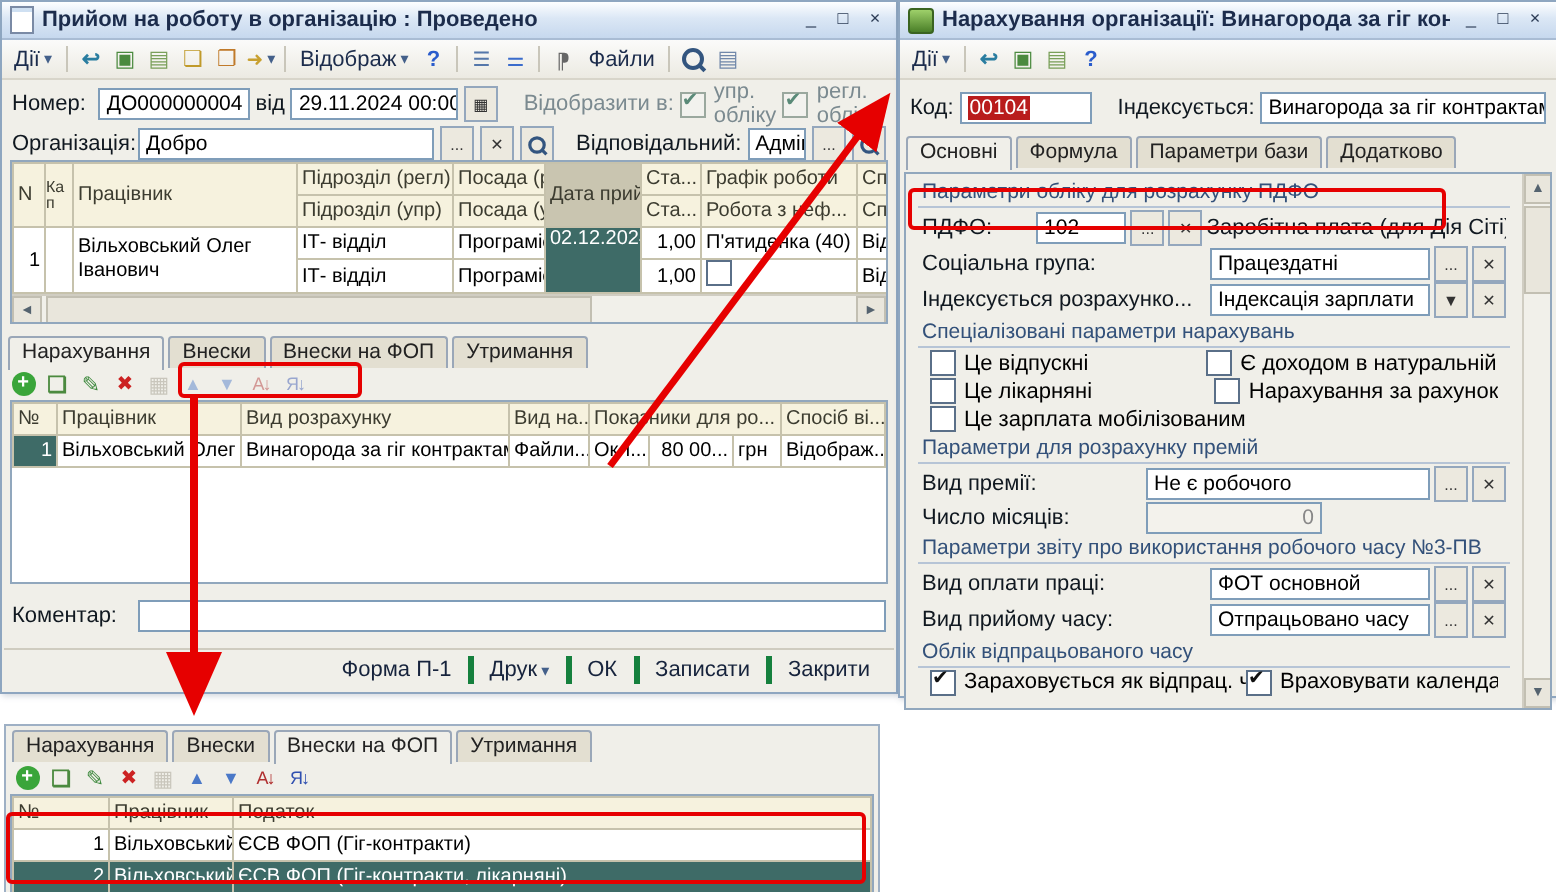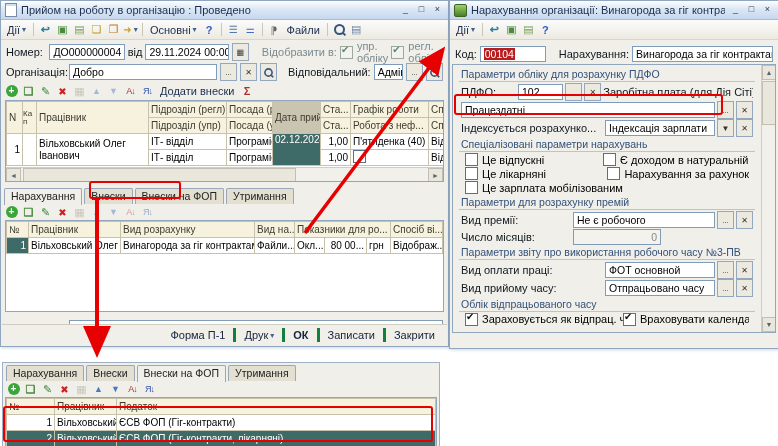--- a/index.html
+++ b/index.html
@@ -5,21 +5,21 @@
   html,body{margin:0;padding:0}
   body{width:778px;height:446px;position:relative;background:#fff;overflow:hidden;
        font-family:"Liberation Sans",sans-serif;font-size:11px;color:#000}
   .win{position:absolute;background:#f0efe9;border:1px solid #8ea6c0;box-shadow:1px 1px 3px rgba(70,90,120,.25)}
   .win-left{left:0;top:0;width:447px;height:345px}
   .win-right{left:449px;top:0;width:328px;height:347px}
   .panel-bottom{position:absolute;left:2px;top:362px;width:436px;height:83px;background:#f0efe9;border:1px solid #9eb0c5}
 
   .titlebar{height:18px;background:linear-gradient(#fdfeff,#dbe7f5 45%,#c6d8ee);border-bottom:1px solid #a9bcd4;
             display:flex;align-items:center;padding:0 4px;gap:4px}
-  .title{flex:1;font-weight:normal;font-size:11px;color:#1c2c4c;white-space:nowrap;overflow:hidden}
+  .title{flex:1;font-weight:bold;font-size:11px;color:#1c2c4c;white-space:nowrap;overflow:hidden}
   .winbtns{display:flex;gap:3px}
   .winbtn{width:13px;height:12px;text-align:center;font-size:9px;line-height:11px;color:#2c3c55}
   .doc-ico{width:10px;height:12px;background:#fff;border:1px solid #7a8aa5;box-shadow:inset 0 2px #cfe0f2;flex:none}
   .calc-ico{width:11px;height:11px;border-radius:2px;background:linear-gradient(#9ed06a,#4a7f28);border:1px solid #3a6420;flex:none}
 
   .toolbar{display:flex;align-items:center;height:19px;padding:0 3px;gap:2px;
            background:linear-gradient(#fbfbfa,#eceae2);border-bottom:1px solid #d8d5ca}
   .tbtn{display:flex;align-items:center;padding:1px 3px;color:#1c2c4c;white-space:nowrap}
   .drop::after{content:"▾";font-size:8px;margin-left:2px;color:#44608a}
   .sep{width:1px;height:13px;background:#c9c6ba;margin:0 2px;flex:none}
@@ -86,21 +86,21 @@
   .vscroll .sb-btn{height:13px;width:12px}
   .sb-thumb{background:#e9e6dc;border:1px solid #c2bfb2}
   .hscroll .sb-thumb{width:62%;height:12px;margin-left:2px}
   .vscroll .sb-thumb{height:42px;width:12px;margin-top:1px}
   .vscroll .spacer{flex:1}
 
   .btnbar{position:absolute;left:1px;right:1px;bottom:1px;height:20px;background:#f0efe9;border-top:1px solid #cfccc0;
           display:flex;justify-content:flex-end;align-items:center;padding:0 4px}
   .bbtn{padding:1px 8px;border-left:3px solid #15803d;color:#16233c;white-space:nowrap;display:flex;align-items:center}
   .bbtn:first-child{border-left:none}
-  .bbtn.ok{font-weight:bold}
+  .bbtn.ok{font-weight:normal}
 
   .sect{margin:3px 6px 0;color:#33517a;border-bottom:1px solid #b6c4d6;height:12px;line-height:11px;
         font-size:10.5px;white-space:nowrap;overflow:hidden;padding-left:2px}
   .rrow{display:flex;align-items:center;margin:2px 8px 0;height:16px;gap:2px}
   .crow{display:flex;align-items:center;margin:1px 12px 0;height:13px}
   .crow .col1{width:170px;display:flex;align-items:center;overflow:hidden;white-space:nowrap}
   .crow .col2{display:flex;align-items:center;overflow:hidden;white-space:nowrap}
   .rw-content{margin:2px 2px 0;border:1px solid #91a7bd;background:#f0efe9;height:266px;position:relative;
               overflow:hidden;padding:1px 14px 0 0}
 
@@ -122,21 +122,21 @@
   <div class="toolbar">
     <span class="tbtn drop">Дії</span>
     <span class="sep"></span>
     <span class="ico i-back"></span>
     <span class="ico i-post"></span>
     <span class="ico i-new"></span>
     <span class="ico i-copy1"></span>
     <span class="ico i-copy2"></span>
     <span class="ico i-go drop"></span>
     <span class="sep"></span>
-    <span class="tbtn drop">Основні</span>
+    <span class="tbtn drop">Відображ</span>
     <span class="ico i-help"></span>
     <span class="sep"></span>
     <span class="ico i-struct1"></span>
     <span class="ico i-struct2"></span>
     <span class="sep"></span>
     <span class="ico i-clip"></span>
     <span class="tbtn">Файли</span>
     <span class="sep"></span>
     <span class="lens"></span>
     <span class="ico i-report"></span>
@@ -167,33 +167,20 @@
         <span class="lens" style="margin:0;transform:scale(.8)"></span>
       </span>
     <span class="lbl" style="margin-left:8px">Відповідальний:</span>
     <span class="fld" style="flex:1">Адміненко Віктор Сергійович</span>
     <span class="mini">...</span>
     <span class="mini">
         <span class="lens" style="margin:0;transform:scale(.8)"></span>
       </span>
   </div>
 
-  <div class="toolbar" style="background:none;border:none;height:18px;margin-top:2px">
-    <span class="ico i-add"></span>
-    <span class="ico i-addcopy"></span>
-    <span class="ico i-edit"></span>
-    <span class="ico i-del"></span>
-    <span class="ico i-save"></span>
-    <span class="ico i-up dim"></span>
-    <span class="ico i-down dim"></span>
-    <span class="ico i-sa"></span>
-    <span class="ico i-sz"></span>
-    <span class="tbtn">Додати внески</span>
-    <span class="ico i-sum"></span>
-  </div>
 
   <div class="listbox" style="margin:0 4px;height:80px">
     <table class="grid" style="width:492px">
       <colgroup>
           <col style="width:16px">
           <col style="width:14px">
           <col style="width:112px">
           <col style="width:78px">
         <col style="width:46px">
           <col style="width:48px">
@@ -332,34 +319,41 @@
     <span class="ico i-back"></span>
     <span class="ico i-post"></span>
     <span class="ico i-new"></span>
     <span class="ico i-help"></span>
   </div>
   <div class="frow" style="margin:6px 5px 0">
     <span class="lbl">Код:</span>
     <span class="fld" style="width:58px">
         <span class="selhl">00104</span>
       </span>
-    <span class="lbl" style="margin-left:10px">Нарахування:</span>
+    <span class="lbl" style="margin-left:10px">Індексується:</span>
     <span class="fld" style="flex:1">Винагорода за гіг контрактами за місяць</span>
+  </div>
+  <div class="tabs" style="margin-top:5px">
+    <span class="tab active">Основні</span>
+    <span class="tab">Формула</span>
+    <span class="tab">Параметри бази</span>
+    <span class="tab">Додатково</span>
   </div>
 
   <div class="rw-content">
     <div class="sect">Параметри обліку для розрахунку ПДФО</div>
     <div class="rrow">
       <span class="lbl" style="width:56px">ПДФО:</span>
       <span class="fld" style="width:38px">102</span>
       <span class="mini">...</span>
       <span class="mini">✕</span>
       <span class="lbl" style="overflow:hidden">Заробітна плата (для Дія Сіті)</span>
     </div>
     <div class="rrow">
+      <span class="lbl" style="width:142px">Соціальна група:</span>
       <span class="fld" style="flex:1">Працездатні</span>
       <span class="mini">...</span>
       <span class="mini">✕</span>
     </div>
     <div class="rrow">
       <span class="lbl" style="width:142px;overflow:hidden;white-space:nowrap">Індексується розрахунко...</span>
       <span class="fld" style="flex:1">Індексація зарплати</span>
       <span class="mini">▼</span>
       <span class="mini">✕</span>
     </div>

